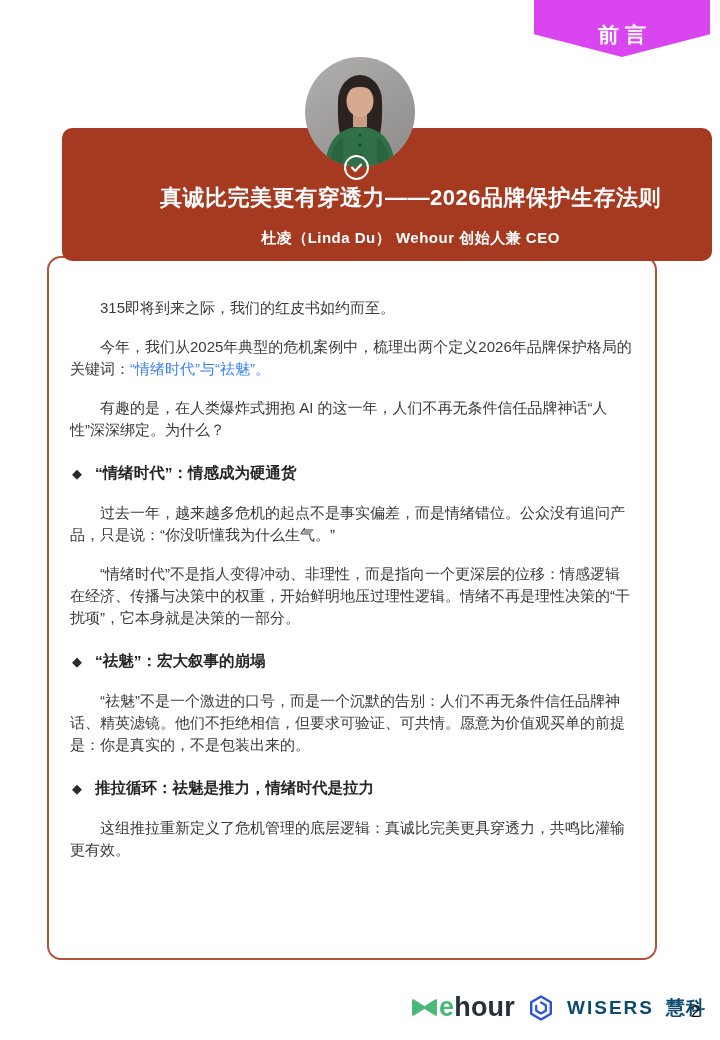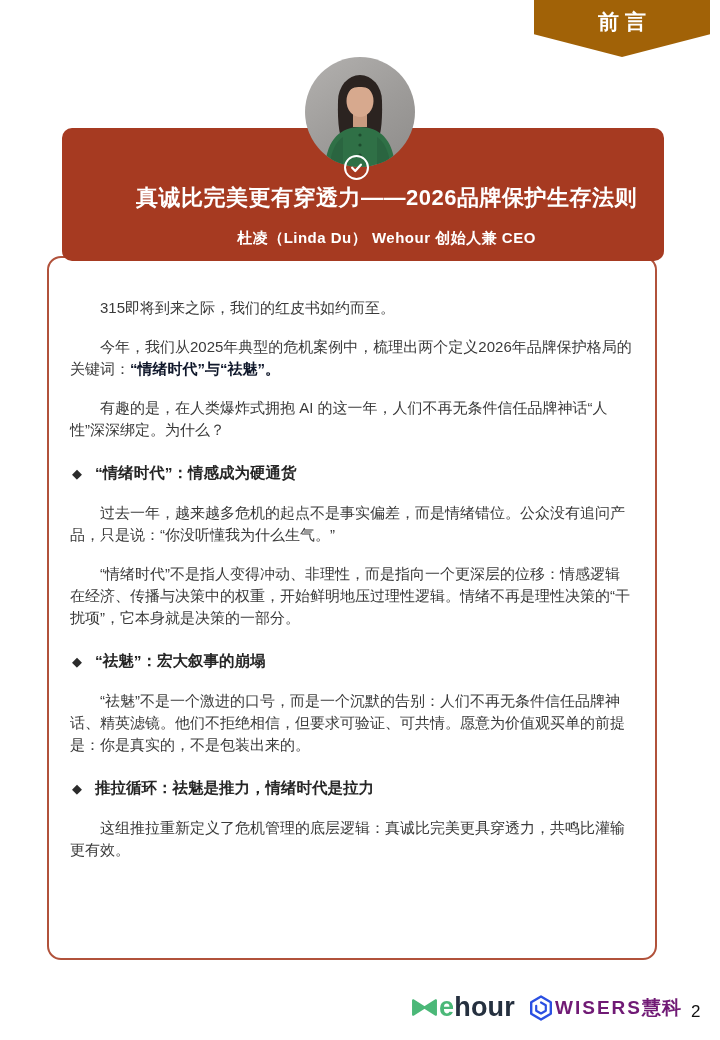--- a/index.html
+++ b/index.html
@@ -6,42 +6,42 @@
   html,body { background:#ffffff; }
   body { font-family:"Liberation Sans","DejaVu Sans",sans-serif; }
   .page {
     position:relative; width:720px; height:1040px; background:#ffffff;
     overflow:hidden; margin:0 auto;
   }
 
   
   .ribbon {
     position:absolute; left:534px; top:0; width:176px; height:57px;
-    background:#a16207;
+    background:#d946ef;
     clip-path:polygon(0 0, 100% 0, 100% 60%, 50% 100%, 0 60%);
     display:flex; justify-content:center;
     color:#ffffff; font-weight:bold; font-size:21px; letter-spacing:6px;
-    padding-top:8px; text-indent:6px;
+    padding-top:21px; text-indent:6px;
   }
 
   
   .avatar {
     position:absolute; left:305px; top:57px; width:110px; height:110px;
     border-radius:50%; overflow:hidden; z-index:3;
     background:linear-gradient(145deg,#b3b1af 0%, #9d9b99 55%, #8e8c8a 100%);
   }
   .check-badge {
     position:absolute; left:344px; top:155px; width:25px; height:25px;
     border:2.5px solid #ffffff; border-radius:50%; z-index:4;
     display:flex; align-items:center; justify-content:center;
   }
 
   
   .header-card {
-    position:absolute; left:62px; top:128px; width:602px; height:133px;
+    position:absolute; left:62px; top:128px; width:650px; height:133px;
     background:#A63A21; border-radius:10px; z-index:2;
     display:flex; flex-direction:column; align-items:center; justify-content:flex-end;
     padding-bottom:13px;
     padding-left:47px;
   }
   .header-title {
     color:#ffffff; font-weight:bold; font-size:22px; letter-spacing:0.5px;
     margin-bottom:16px; white-space:nowrap;
   }
   .header-subtitle {
@@ -56,34 +56,34 @@
     color:#3A3A3A; font-size:15px; line-height:22px;
   }
   .content-card p { text-indent:2em; margin-bottom:17px; }
   .content-card p:last-child { margin-bottom:11px; }
   .section-heading {
     display:flex; align-items:baseline; gap:13px;
     font-weight:bold; color:#262626; font-size:15.5px;
     margin:21px 0 17px 2px;
   }
   .section-heading .bullet { font-size:13px; color:#2b2b2b; }
-  .bold { font-weight:bold; color:#0f172a; }
+  .bold { font-weight:normal; color:#3b82f6; }
 
   
   .wehour-logo {
     position:absolute; left:411px; top:992px; height:30px;
     display:flex; align-items:center;
     font-size:27px; font-weight:bold; letter-spacing:0.2px;
   }
   .wehour-logo .we { color:#4BB878; }
   .wehour-logo .hour { color:#25303F; }
   .wisers-logo {
     position:absolute; left:527px; top:994px; height:28px;
-    display:flex; align-items:center; gap:0;
-    color:#701a75; font-weight:bold;
+    display:flex; align-items:center; gap:12px;
+    color:#0c4a6e; font-weight:bold;
   }
   .wisers-en { font-size:19px; letter-spacing:2px; }
   .wisers-cn { font-size:19px; letter-spacing:1px; }
   .page-number {
     position:absolute; left:691px; top:1002px;
     font-size:17px; color:#111111;
   }
 </style>
 </head>
 <body>

